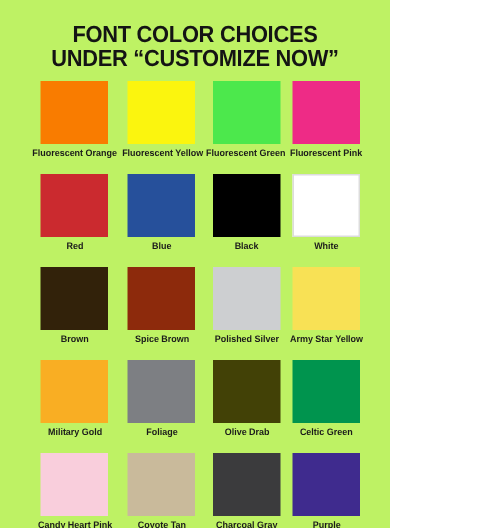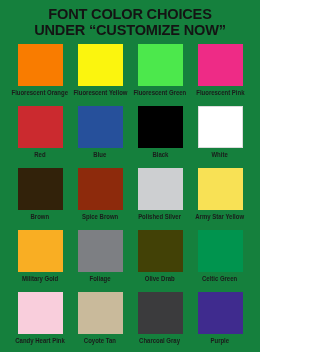--- a/index.html
+++ b/index.html
@@ -11,22 +11,22 @@
     width: 260px;
     height: 352px;
     overflow: hidden;
     font-family: "Liberation Sans", sans-serif;
     color: #111111;
   }
   .sheet {
     width: 260px;
     height: 352px;
     box-sizing: border-box;
-    padding: 2px;
-    background: #15803d;
+    padding: 12px;
+    background: #bef264;
     position: relative;
   }
   .title-block {
     text-align: center;
     padding: 4px 6px 0 6px;
   }
   .title-line {
     font-family: "Liberation Sans", sans-serif;
     font-weight: bold;
     font-size: 15.5px;

